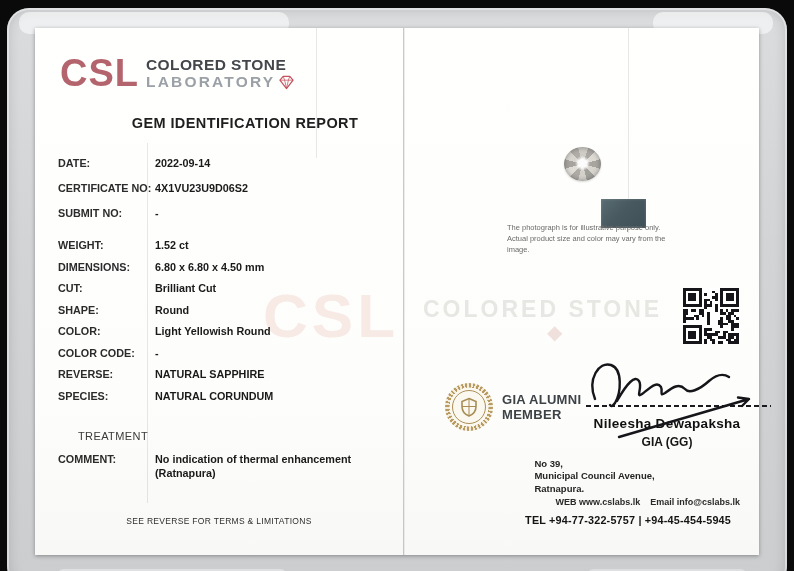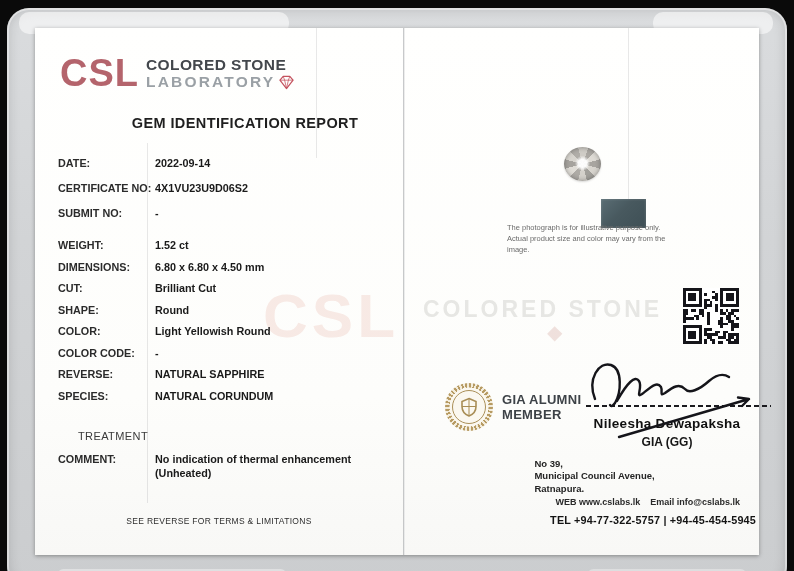--- a/index.html
+++ b/index.html
@@ -99,21 +99,21 @@
     position:absolute;left:551px;top:377px;width:185px;height:2.2px;z-index:2;
     background:repeating-linear-gradient(90deg,#1a1a1e 0 5px,rgba(0,0,0,0) 5px 8px);
   }
   .signatory{position:absolute;left:532px;top:388px;width:200px;text-align:center;z-index:1;}
   .sig-name{font-size:13.5px;font-weight:bold;color:#101010;letter-spacing:.3px;}
   .sig-cred{font-size:12px;font-weight:bold;color:#161616;margin-top:4px;}
   .address{position:absolute;right:19px;top:430px;text-align:left;z-index:1;
     font-size:9.5px;font-weight:bold;color:#242424;line-height:12.3px;margin-left:42px;}
   .webline{font-size:9px;font-weight:bold;color:#2a2a2a;margin-top:1px;padding-left:21px;}
   .webline .sep{display:inline-block;width:10px;}
-  .tel{position:absolute;right:3px;top:486px;z-index:1;
+  .tel{position:absolute;right:28px;top:486px;z-index:1;
     font-size:10.8px;font-weight:bold;color:#141414;letter-spacing:.2px;}
 </style>
 </head>
 <body>
 
 <div class="sleeve">
   <div class="reflect r1"></div>
   <div class="reflect r2"></div>
   <div class="reflect r3"></div>
   <div class="reflect r4"></div>
@@ -196,21 +196,21 @@
         <span class="fvalue">NATURAL CORUNDUM</span>
       </div>
     </div>
 
     <div class="treatment">
       <div class="treat-heading">TREATMENT</div>
       <div class="frow">
         <span class="flabel">COMMENT:</span>
         <span class="fvalue">
           <div>No indication of thermal enhancement</div>
-          <div>(Unheated)</div>
+          <div>(Ratnapura)</div>
         </span>
       </div>
     </div>
 
     <div class="footer-note">SEE REVERSE FOR TERMS &amp; LIMITATIONS</div>
 
     <div class="gem"></div>
     <div class="chip"></div>
     <div class="photo-caption">The photograph is for illustrative purpose only. Actual product size and color may vary from the image.</div>
 

